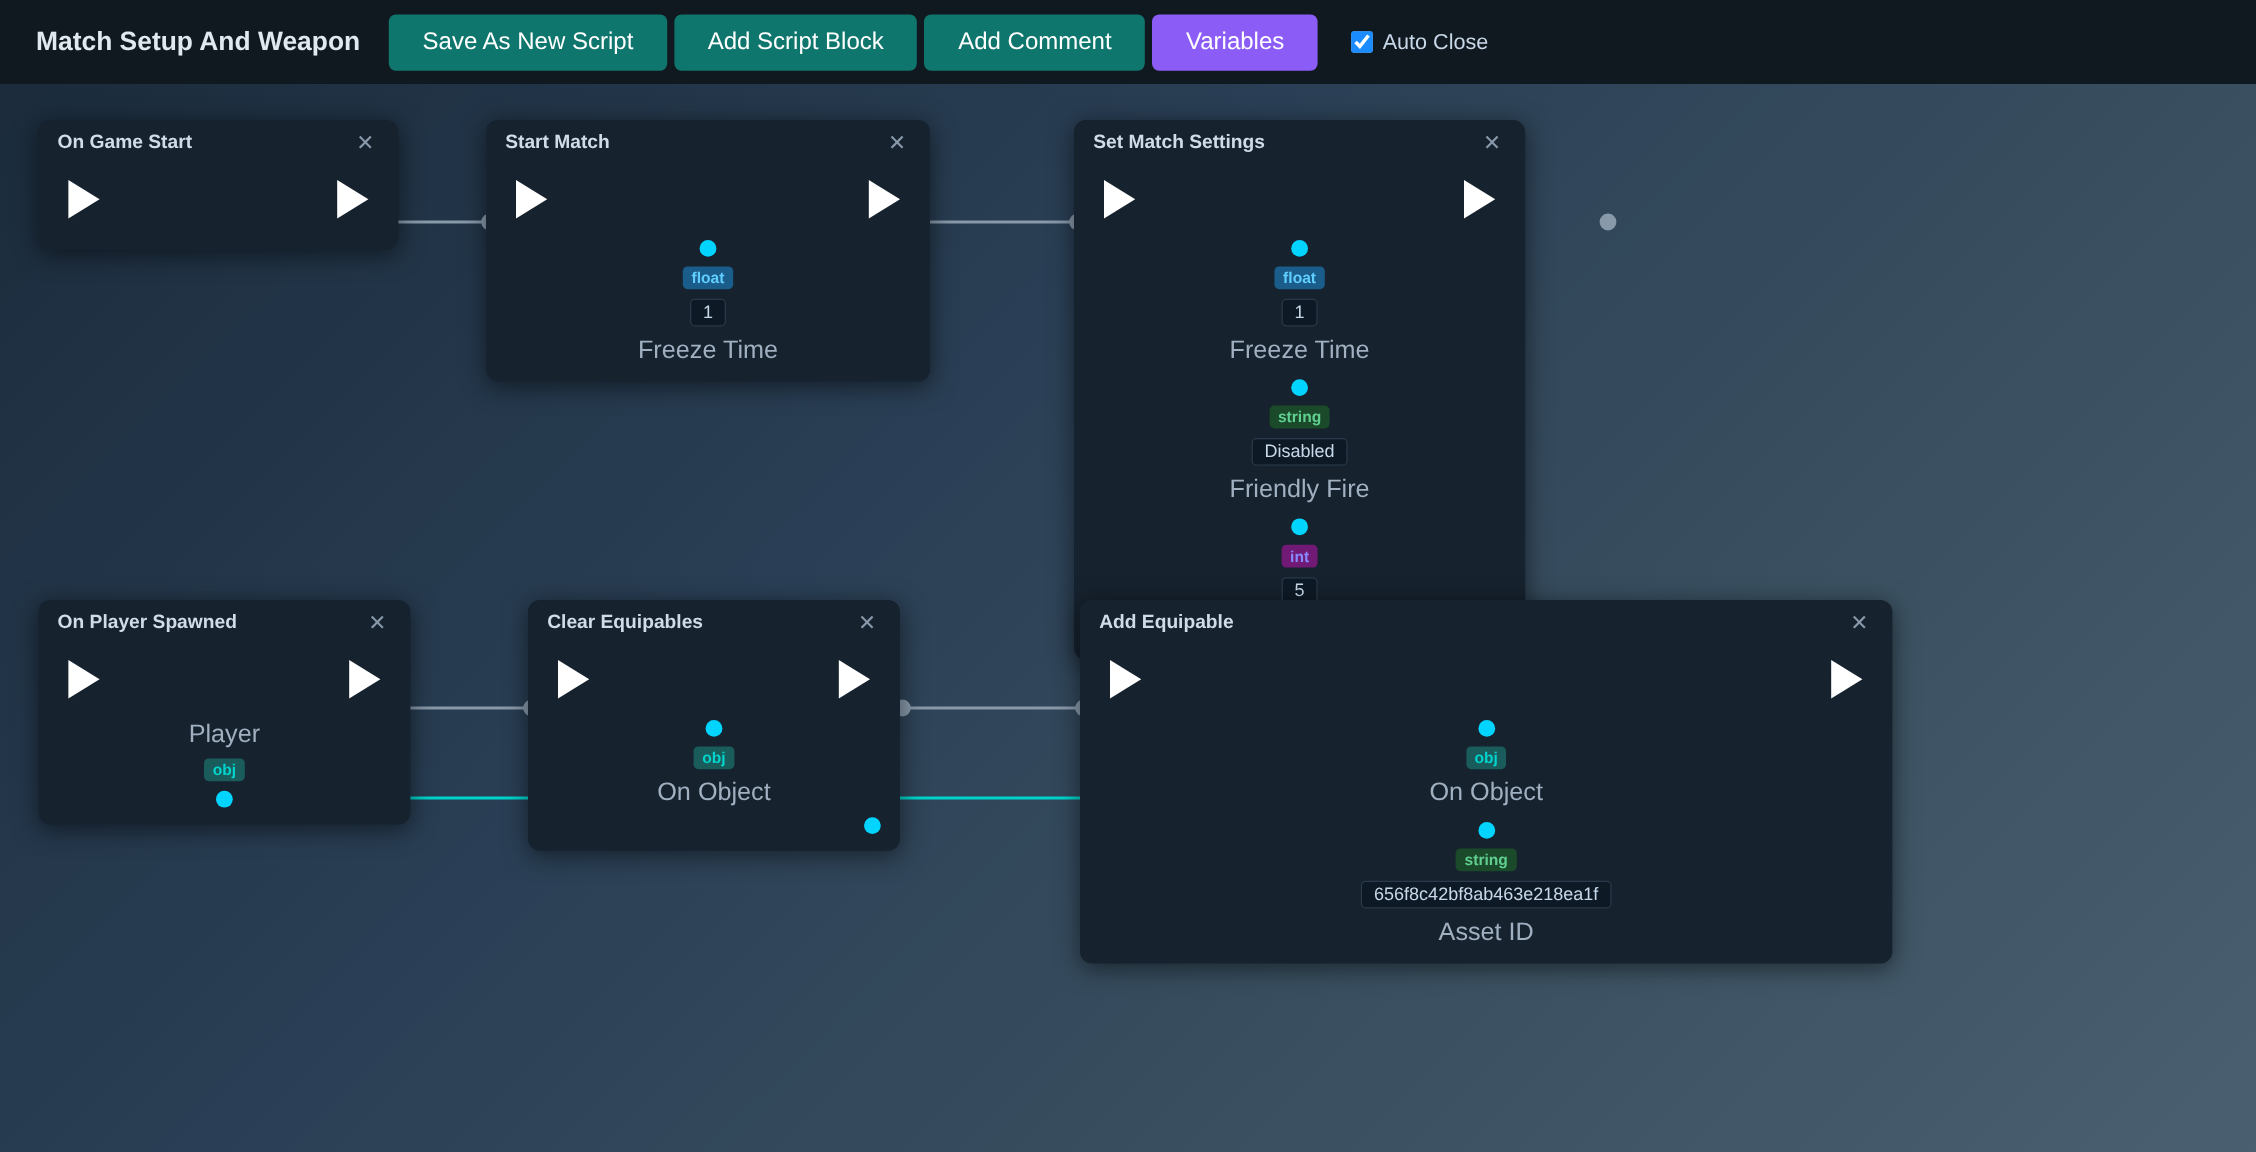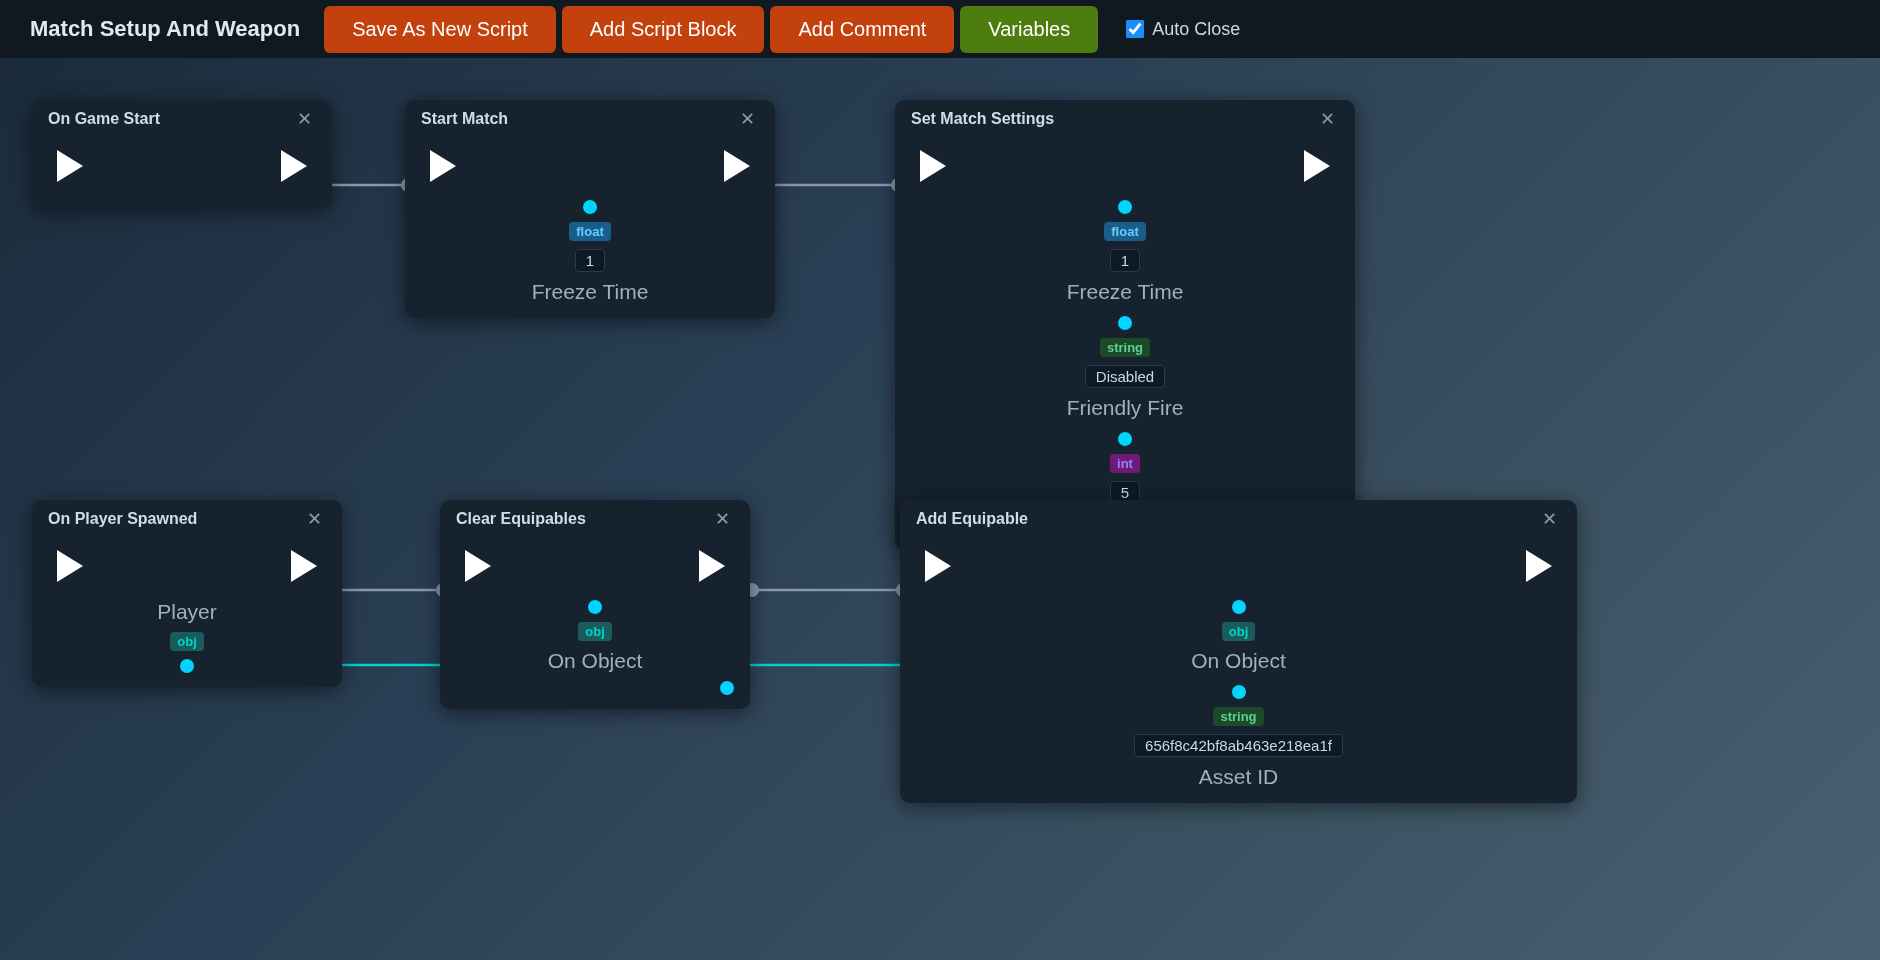--- a/index.html
+++ b/index.html
@@ -10,50 +10,50 @@
       overflow: hidden;
       font-family: 'Segoe UI', Arial, sans-serif;
       background: linear-gradient(135deg, #1a2a3a 0%, #2a3f55 40%, #3a5060 70%, #4a6070 100%);
       position: relative;
     }
 
     
     #toolbar {
       display: flex;
       align-items: center;
-      height: 58px;
+      height: 70px;
       background: #111920;
       padding: 0 12px;
       gap: 6px;
       position: relative;
       z-index: 10;
     }
 
     .toolbar-title {
       color: #e0e8f0;
       font-size: 22px;
       font-weight: 600;
       padding: 10px 18px;
       min-width: 200px;
     }
 
     .toolbar-btn {
-      background: #c2410c;
+      background: #0f766e;
       color: #fff;
       border: none;
       border-radius: 6px;
       font-size: 20px;
       font-weight: 500;
       padding: 12px 28px;
       cursor: pointer;
       white-space: nowrap;
     }
 
     .toolbar-btn.variables {
-      background: #4d7c0f;
+      background: #8b5cf6;
     }
 
     .auto-close-label {
       display: flex;
       align-items: center;
       gap: 8px;
       color: #c8d8e8;
       font-size: 18px;
       margin-left: 8px;
       white-space: nowrap;
@@ -288,21 +288,21 @@
       </div>
       <div class="param-row">
         <span class="dot cyan"></span>
         <span class="type-badge type-float">float</span>
         <span class="param-value">1</span>
         <span class="param-label">Freeze Time</span>
       </div>
     </div>
   </div>
 
-  <div class="block" style="left:895px; top:30px; width:460px;">
+  <div class="block" style="left:895px; top:30px; width:376px;">
     <div class="block-header">
       <span>Set Match Settings</span>
       <button class="block-close">✕</button>
     </div>
     <div class="block-body">
       <div class="block-row">
         <div class="play-btn">
           <div class="play-triangle"></div>
         </div>
         <div style="flex:1"></div>

